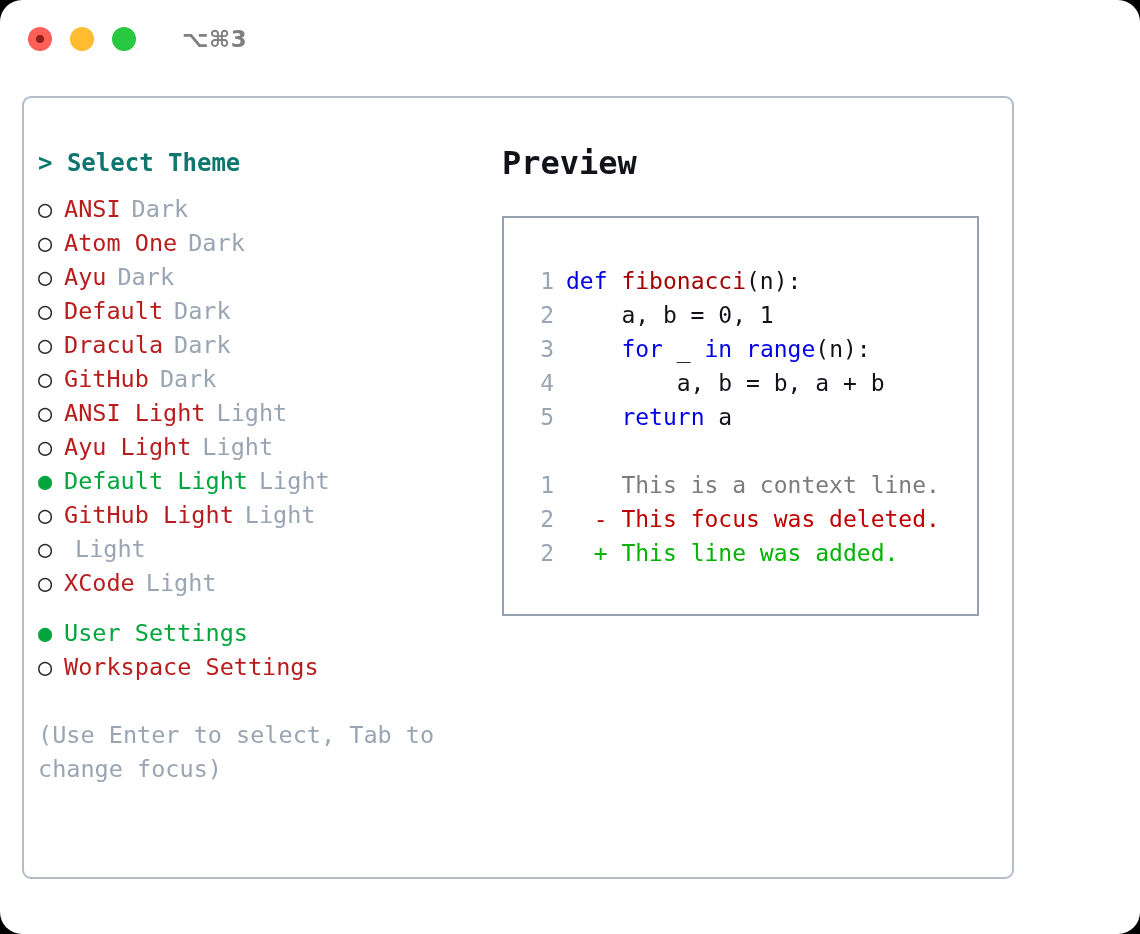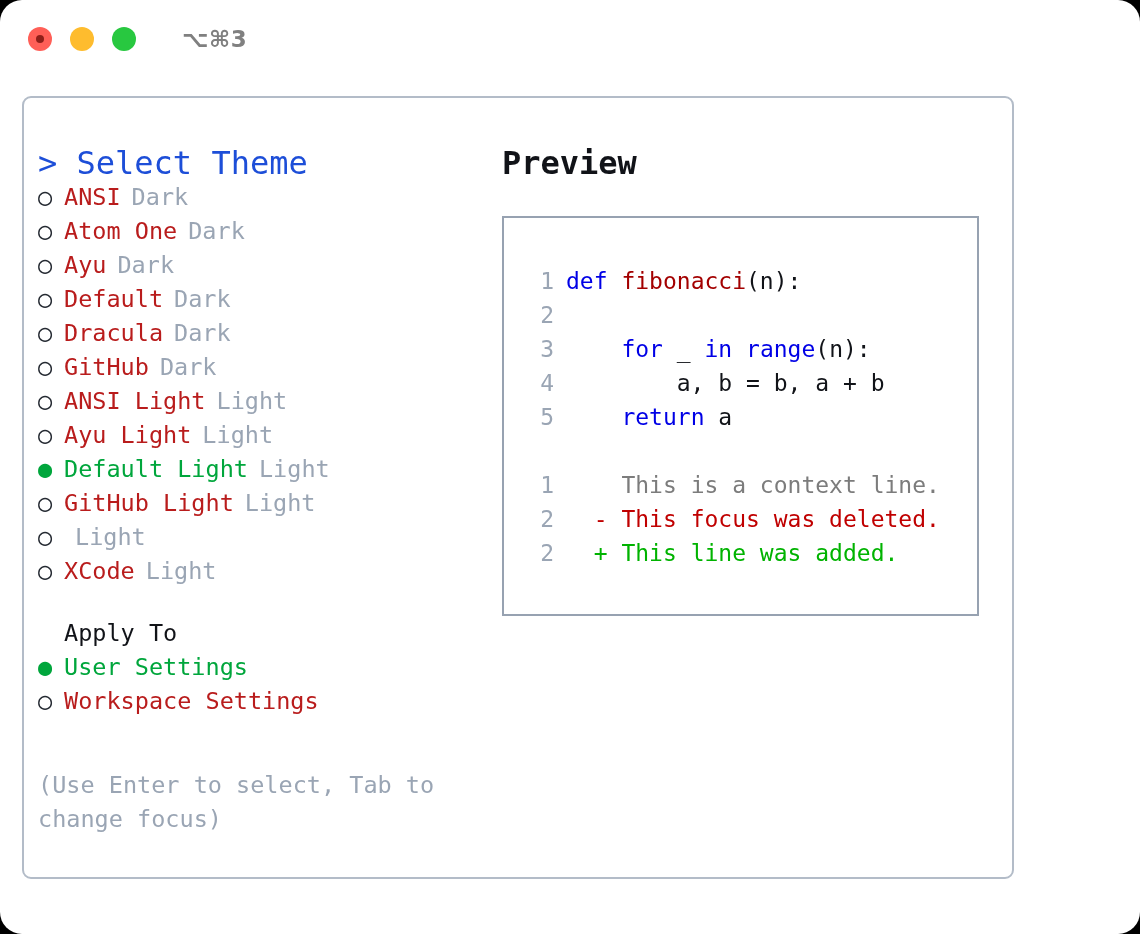--- a/index.html
+++ b/index.html
@@ -95,40 +95,40 @@
   .bullet {
     display: inline-block;
     width: 26px;
     flex: 0 0 26px;
     color: #262b33;
     font-size: 23.5px;
   }
   .bullet.on  { color: #00a63c; }
 
   .heading {
-    font-weight: normal;
-    color: #1d4ed8;
-    font-size: 32px;
+    font-weight: bold;
+    color: #0f766e;
+    font-size: 24px;
   }
   .label  { color: #b91c1c; }
   .label.sel { color: #00a63c; }
-  .kind   { color: #9aa5b4; margin-left: 11px; }
+  .kind   { color: #9aa5b4; margin-left: 11px; margin-top: 12px; }
 
   .gap-sm { height: 28px; }
 
   .applyto {
     font-size: 23.5px;
     color: #111318;
     height: 34px;
     line-height: 34px;
     padding-left: 26px;
   }
 
   .hint {
-    margin-top: 50px;
+    margin-top: 34px;
     width: 410px;
     font-size: 23.5px;
     line-height: 34px;
     color: #9aa5b4;
   }
 
   
   .right {
     position: absolute;
     left: 478px; top: 48px;
@@ -255,21 +255,20 @@
             </div>
             <div class="row">
               <span class="bullet">○</span>
               <span class="label">XCode</span>
               <span class="kind">Light</span>
             </div>
           </div>
 
         <div class="gap-sm"></div>
 
-        <div class="applyto">Apply To</div>
 
         <div id="apply-list">
             <div class="row">
               <span class="bullet on">●</span>
               <span class="label sel">User Settings</span>
             </div>
             <div class="row">
               <span class="bullet">○</span>
               <span class="label">Workspace Settings</span>
             </div>
@@ -277,21 +276,21 @@
 
         <div class="hint">(Use Enter to select, Tab to change focus)</div>
       </div>
 
       <div class="right">
         <div class="preview-title">Preview</div>
 
         <div class="codebox">
           <div id="code-lines">
               <div class="cline"><span class="lno">1</span><span class="kw">def </span><span class="fn">fibonacci</span><span class="pl">(n):</span></div>
-              <div class="cline"><span class="lno">2</span></div>
+              <div class="cline"><span class="lno">2</span><span class="pl">    a, b = 0, 1</span></div>
               <div class="cline"><span class="lno">3</span><span class="pl">    </span><span class="kw">for</span><span class="pl"> _ </span><span class="kw">in</span><span class="pl"> </span><span class="kw">range</span><span class="pl">(n):</span></div>
               <div class="cline"><span class="lno">4</span><span class="pl">        a, b = b, a + b</span></div>
               <div class="cline"><span class="lno">5</span><span class="pl">    </span><span class="kw">return</span><span class="pl"> a</span></div>
             </div>
           <div class="blank"></div>
           <div id="diff-lines">
               <div class="cline"><span class="lno">1</span><span class="ctx">    </span><span class="ctx">This is a context line.</span></div>
               <div class="cline"><span class="lno">2</span><span class="del">  - </span><span class="del">This focus was deleted.</span></div>
               <div class="cline"><span class="lno">2</span><span class="add">  + </span><span class="add">This line was added.</span></div>
             </div>

